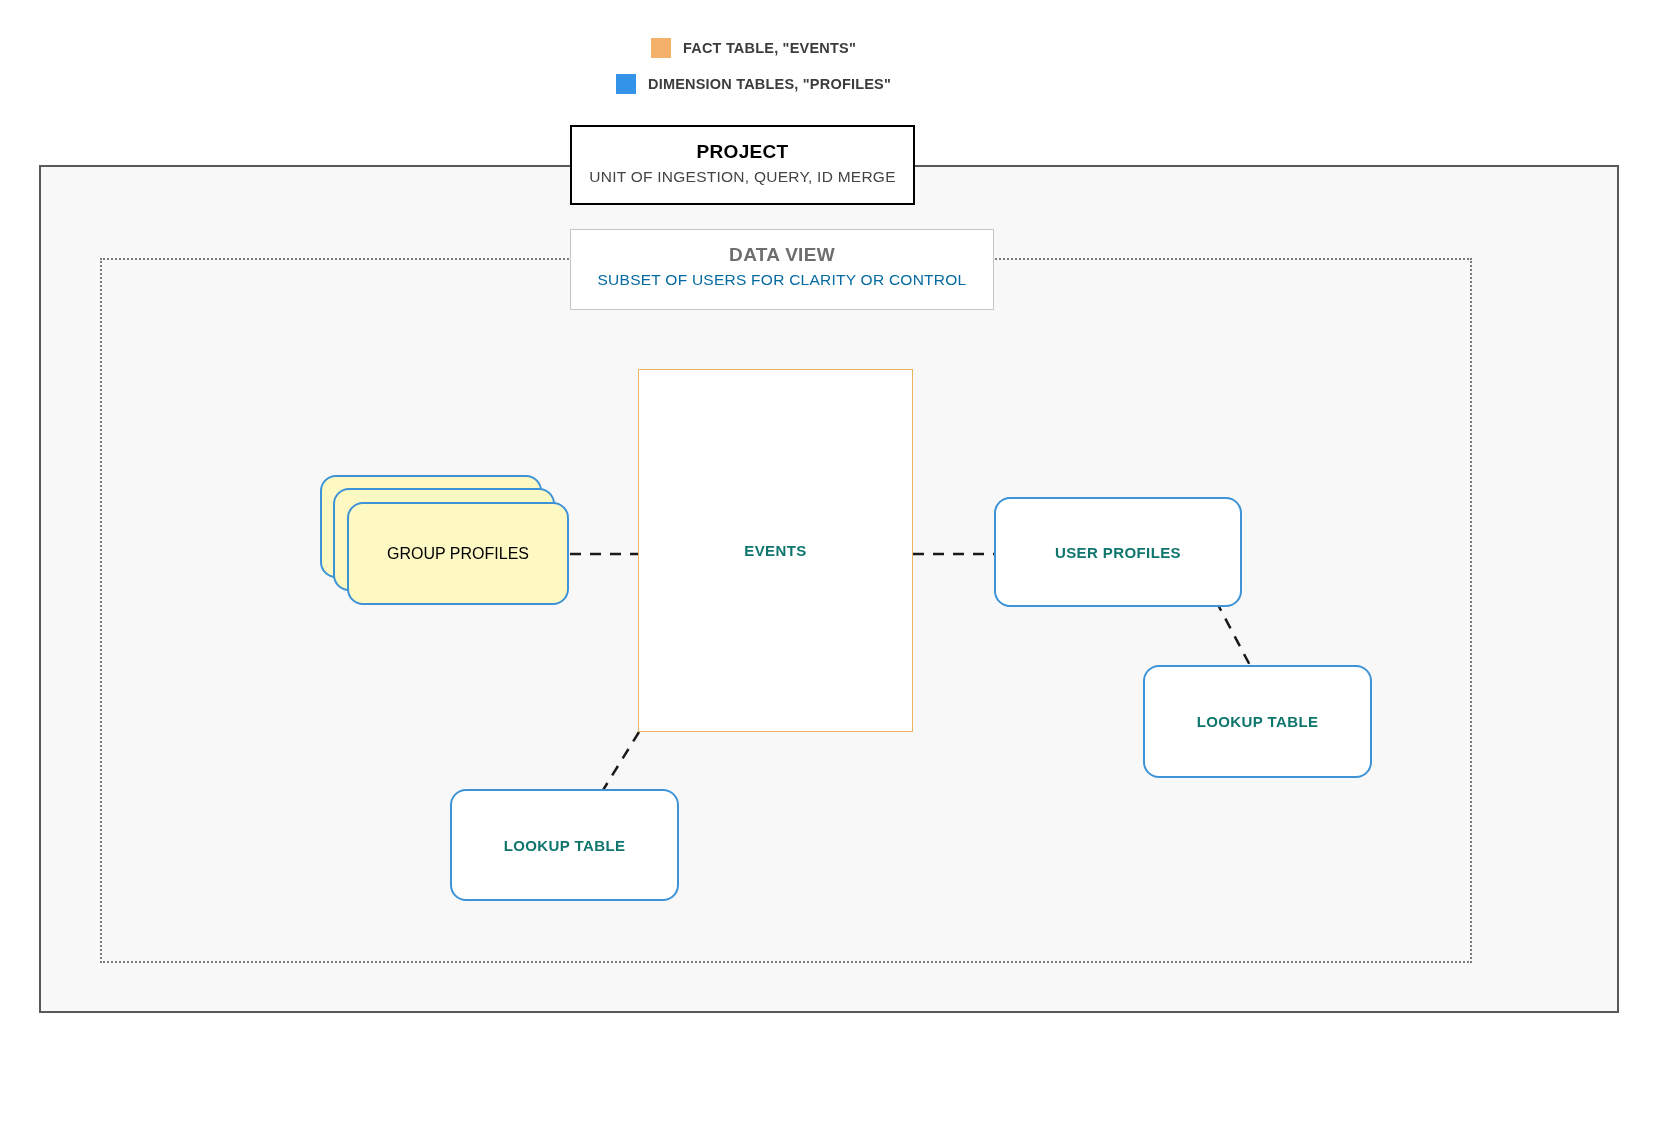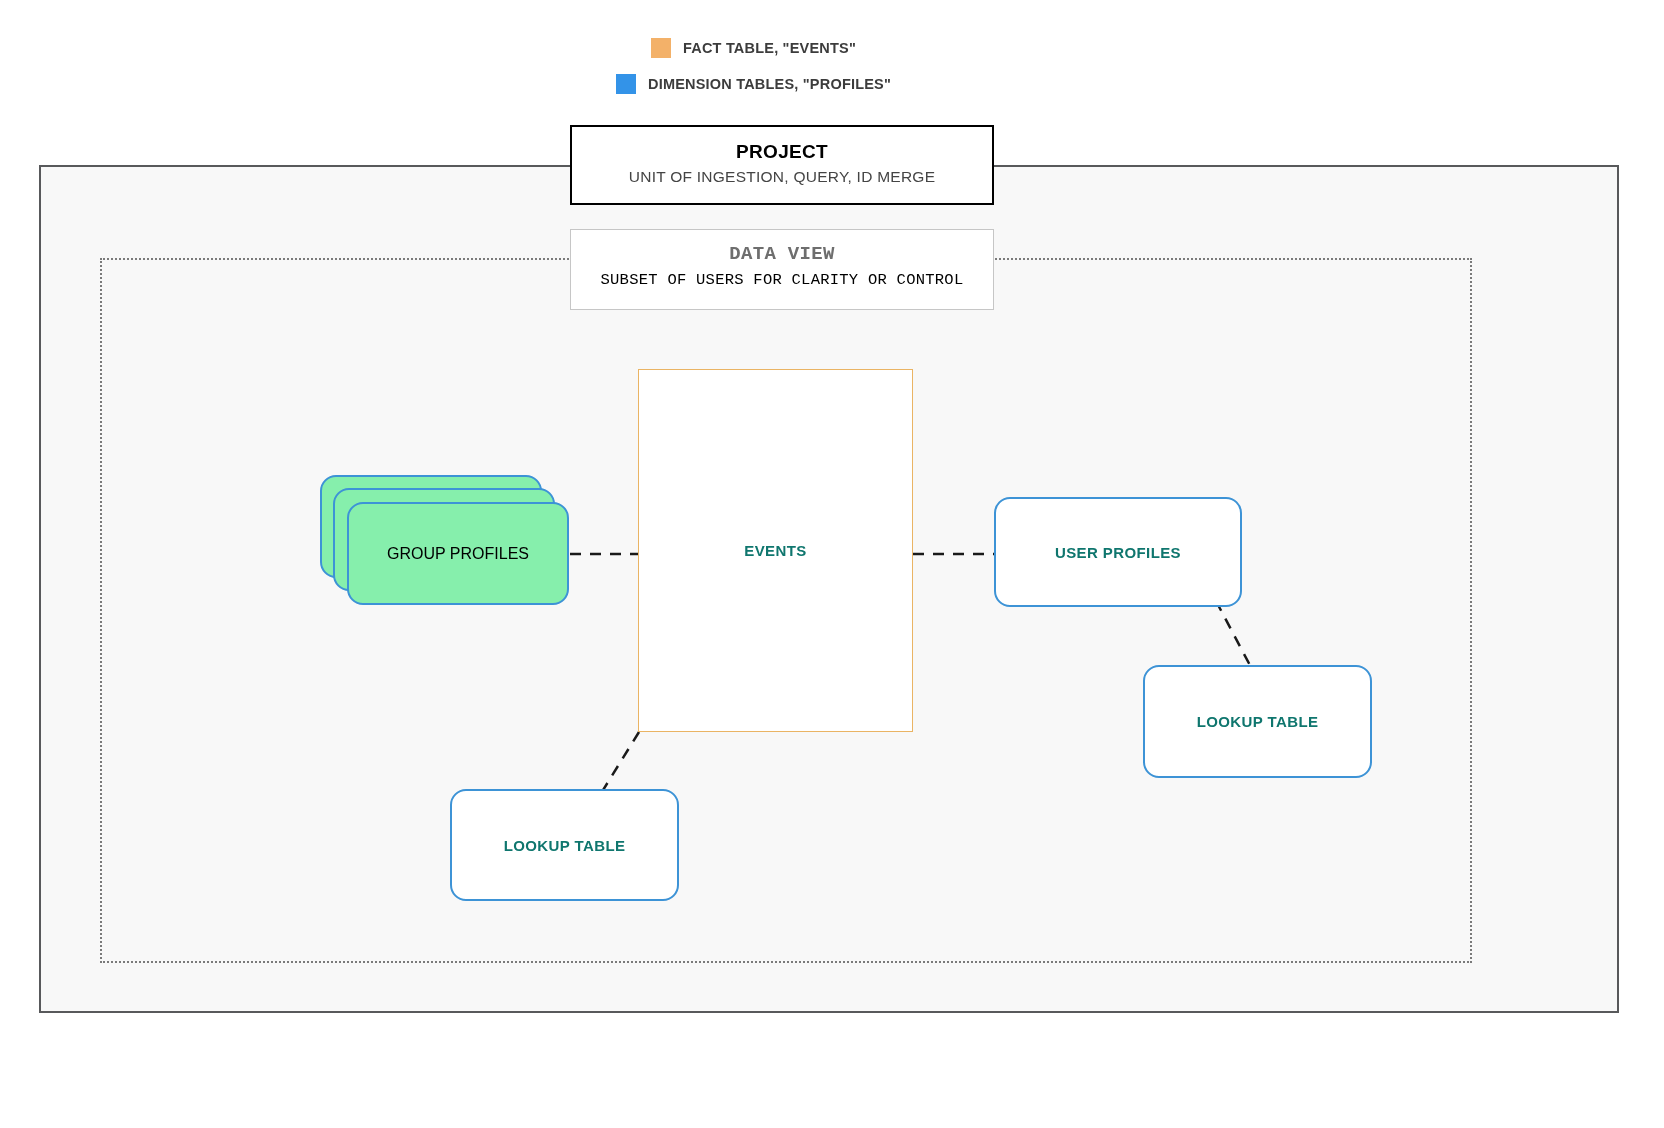--- a/index.html
+++ b/index.html
@@ -92,37 +92,36 @@
   .header-card .subtitle {
     font-size: 15.5px;
     font-weight: normal;
     letter-spacing: 0.25px;
     line-height: 1.6;
   }
 
   .project-card {
     left: 570px;
     top: 125px;
-    width: 424px;
+    width: 345px;
     height: 80px;
     border: 2px solid #000000;
   }
   .project-card .title { color: #000000; }
   .project-card .subtitle { color: #444444; }
 
   .dataview-card {
     left: 570px;
     top: 229px;
     width: 424px;
     height: 81px;
     border: 1.5px solid #c6c6c6;
-    font-family: Liberation Mono, monospace;
   }
   .dataview-card .title { color: #6e6e6e; }
-  .dataview-card .subtitle { color: #000000; }
+  .dataview-card .subtitle { color: #0369a1; }
 
   
   .node {
     position: absolute;
     box-sizing: border-box;
     background: #ffffff;
     display: flex;
     align-items: center;
     justify-content: center;
   }
@@ -152,21 +151,21 @@
     left: 320px;
     top: 475px;
     width: 250px;
     height: 130px;
   }
   .stack-layer {
     position: absolute;
     box-sizing: border-box;
     width: 222px;
     height: 103px;
-    background: #86efac;
+    background: #fef9c3;
     border: 2px solid #3d93d6;
     border-radius: 16px;
   }
   .stack-layer.l1 { left: 0px;  top: 0px; }
   .stack-layer.l2 { left: 13px; top: 13px; }
   .stack-layer.l3 {
     left: 27px;
     top: 27px;
     display: flex;
     align-items: center;

